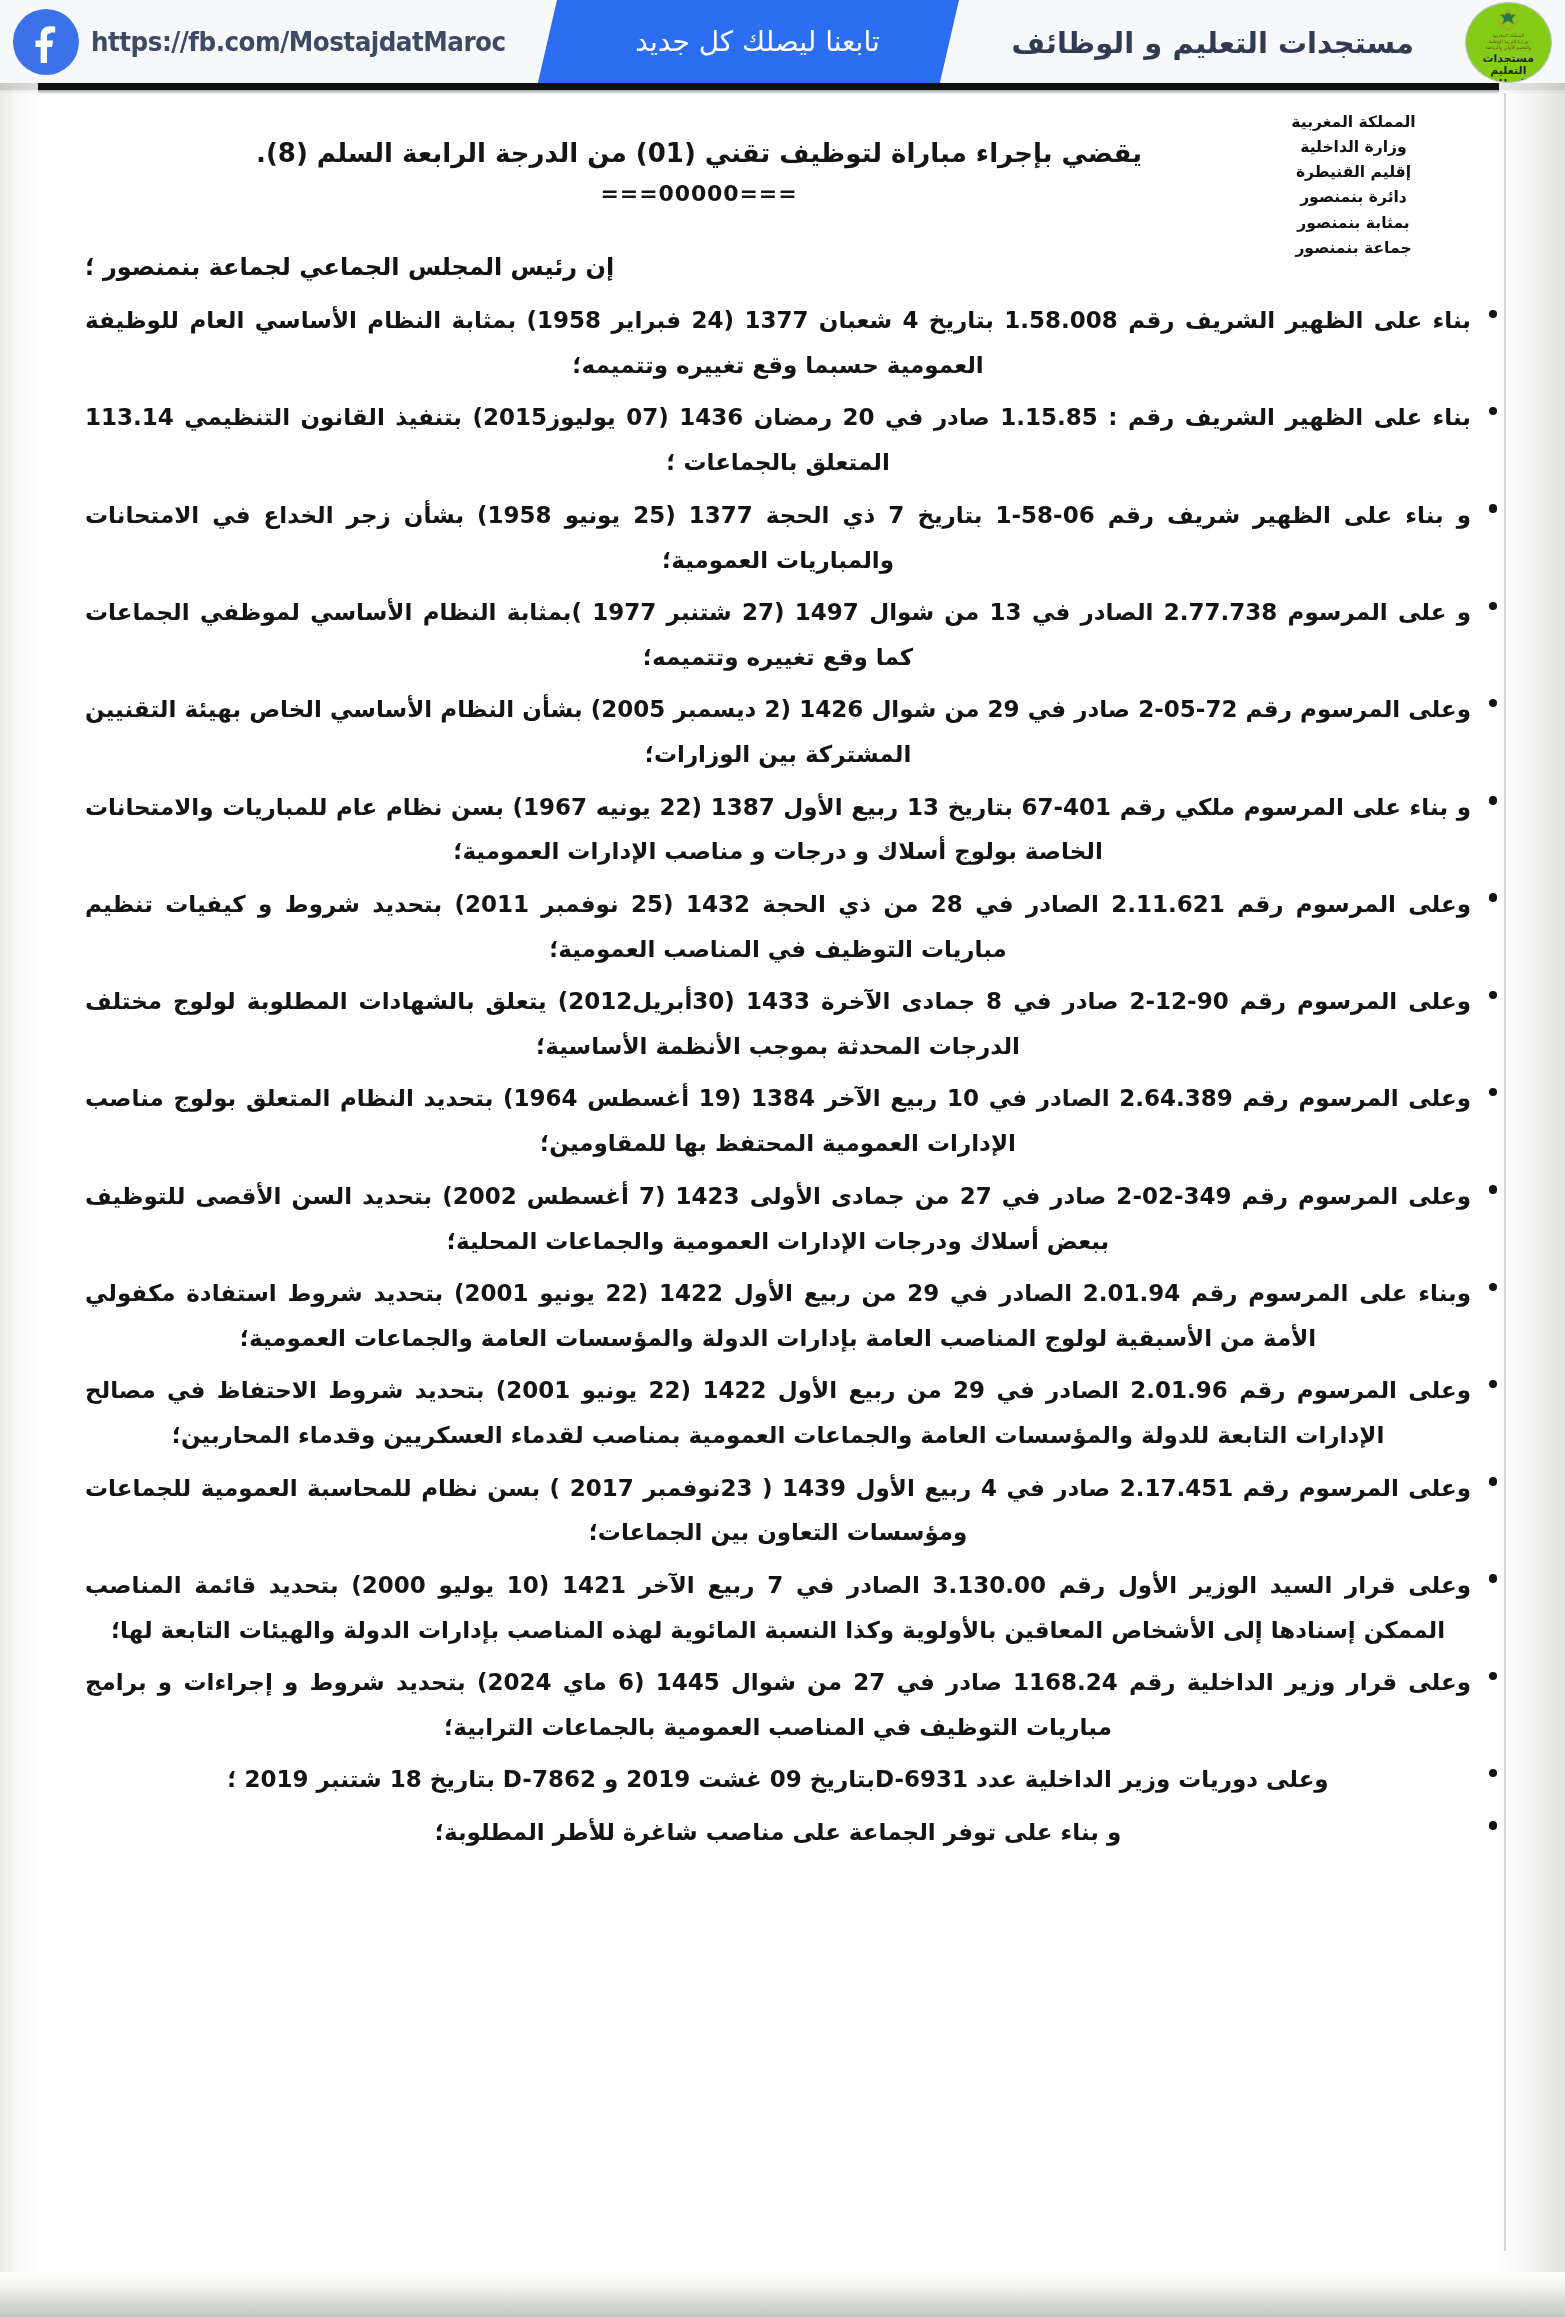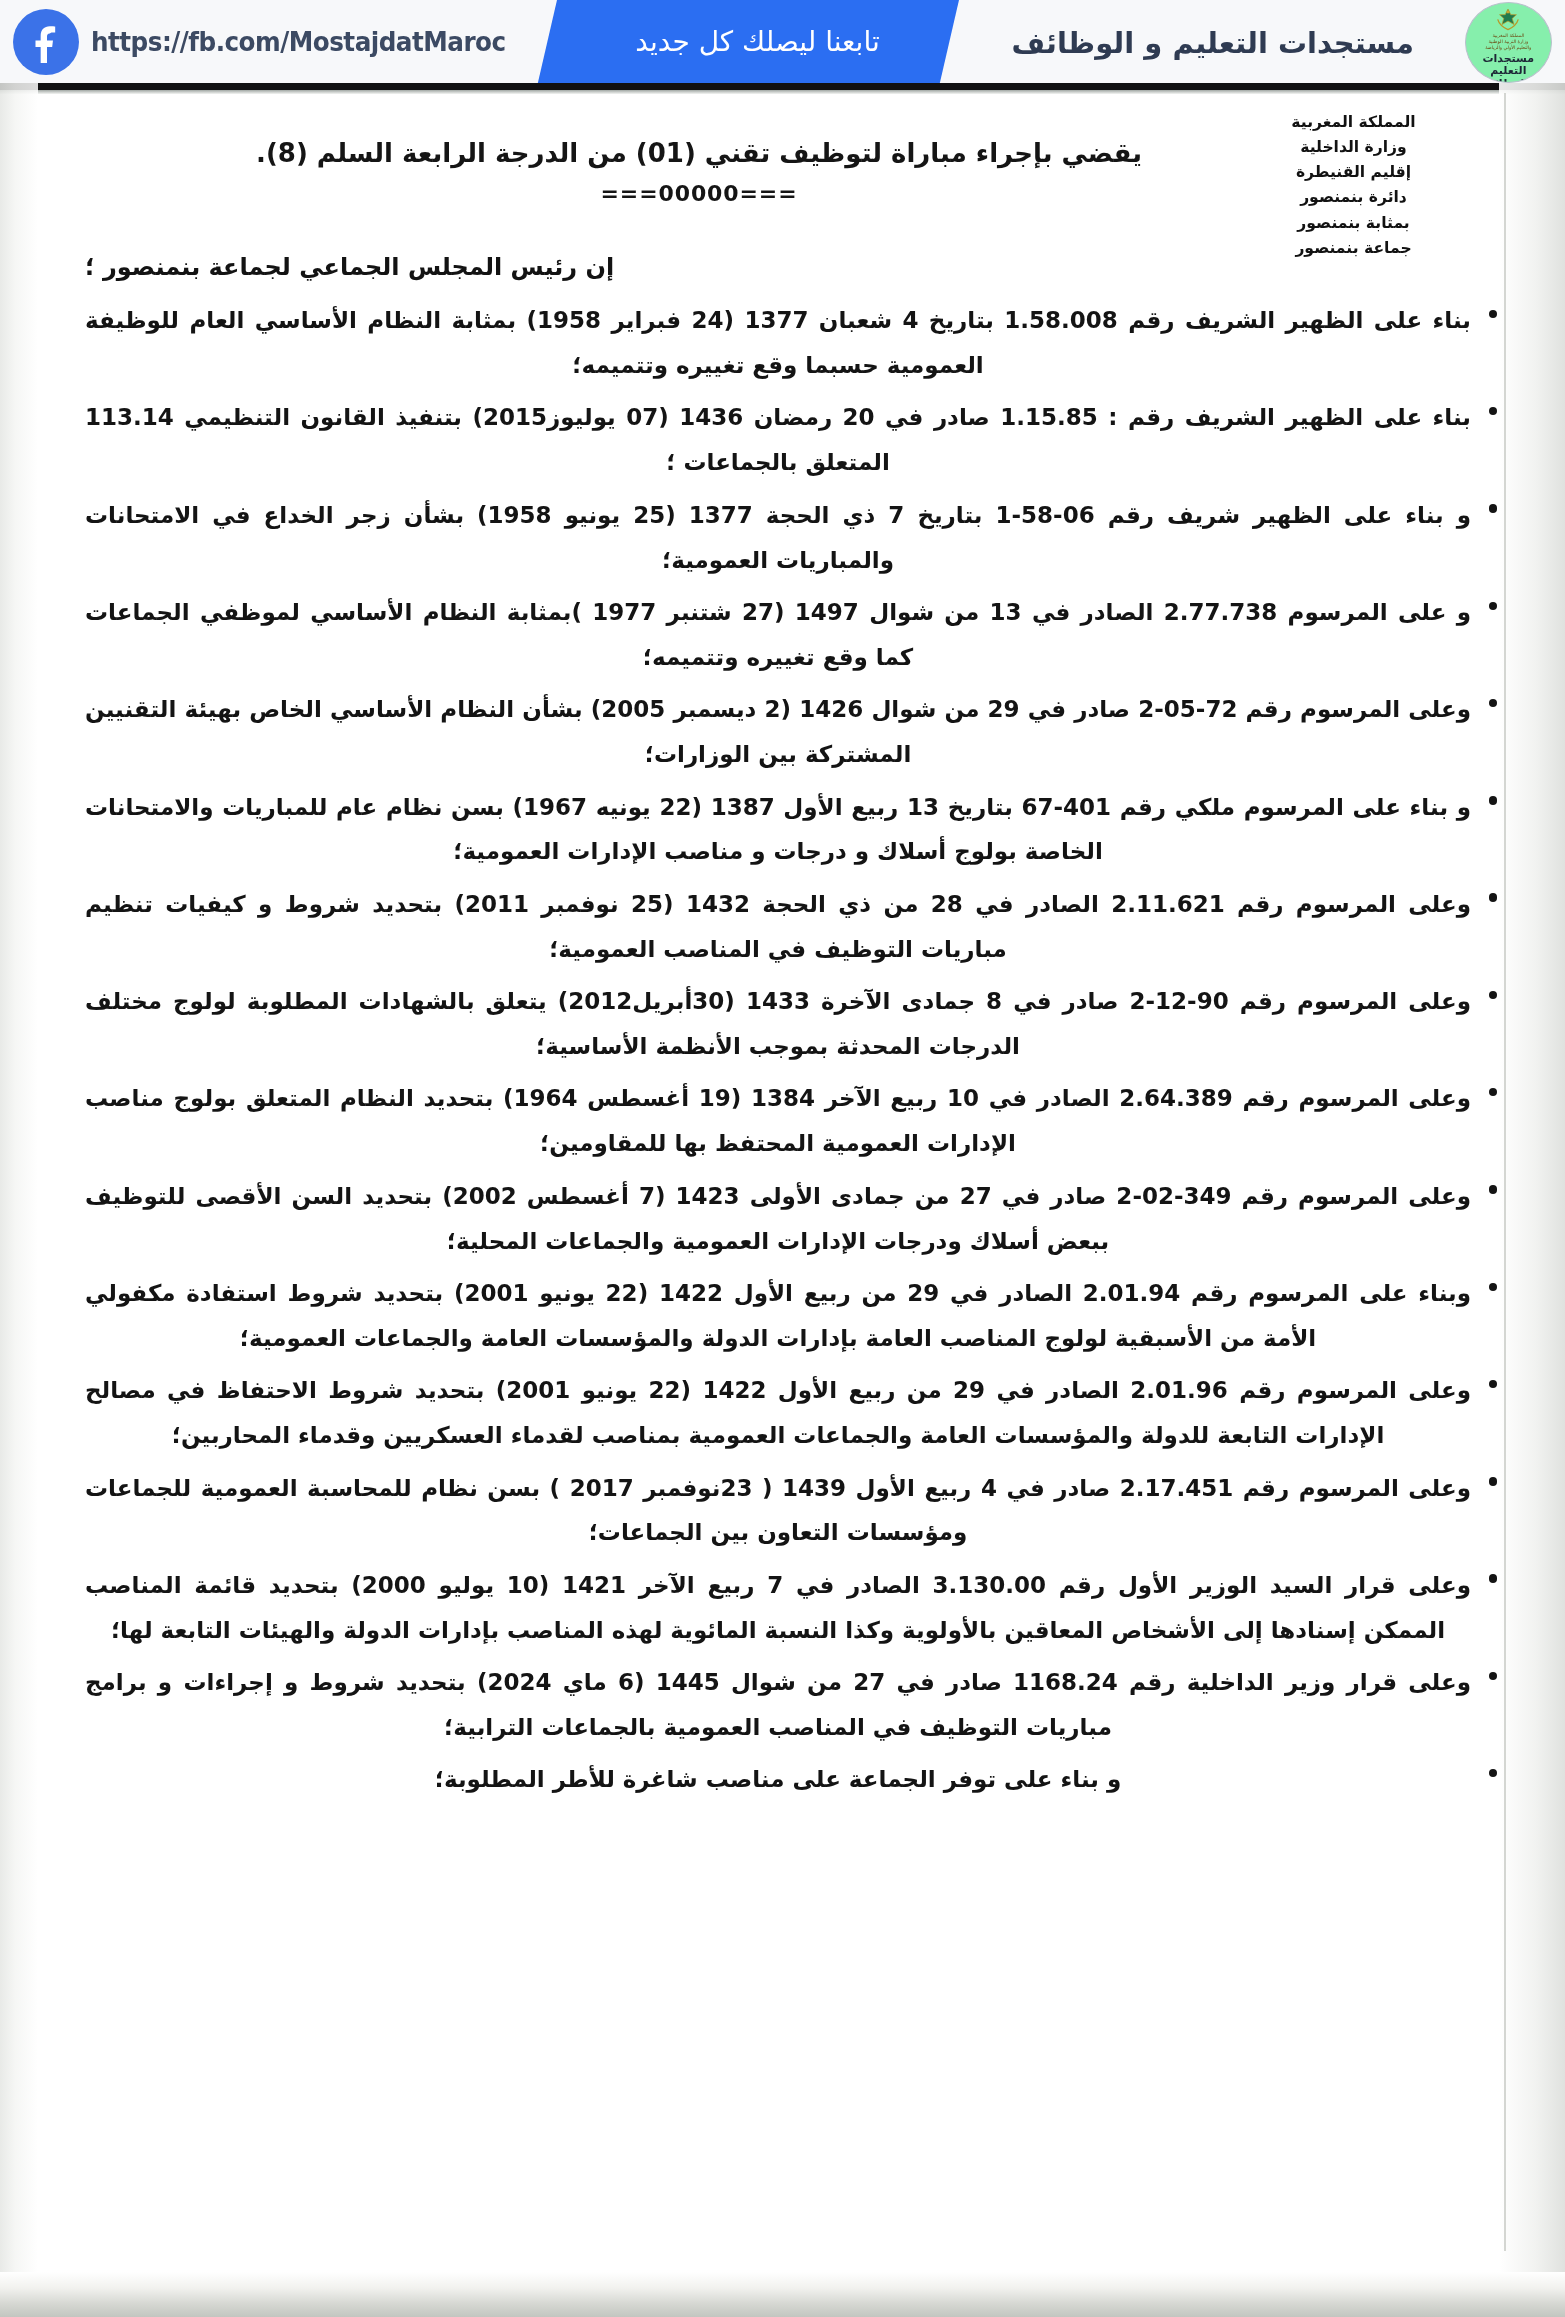--- a/index.html
+++ b/index.html
@@ -100,21 +100,21 @@
     white-space: nowrap;
   }
   .promo-badge {
     position: absolute;
     top: 1.9px;
     right: 13.2px;
     width: 87px;
     height: 81px;
     border: 1.4px solid #b9c0cc;
     border-radius: 44px / 41px;
-    background: #86efac;
+    background: #84cc16;
     display: flex;
     flex-direction: column;
     align-items: center;
     justify-content: flex-start;
     padding-top: 4.7px;
     overflow: hidden;
   }
   .promo-badge .crest {
     width: 28px;
     height: 24.6px;
@@ -352,20 +352,21 @@
         <li><span class="bul"></span><span>و بناء على المرسوم ملكي رقم 401-67 بتاريخ 13 ربيع الأول 1387 (22 يونيه 1967) بسن نظام عام للمباريات والامتحانات الخاصة بولوج أسلاك و درجات و مناصب الإدارات العمومية؛</span></li>
         <li><span class="bul"></span><span>وعلى المرسوم رقم 2.11.621 الصادر في 28 من ذي الحجة 1432 (25 نوفمبر 2011) بتحديد شروط و كيفيات تنظيم مباريات التوظيف في المناصب العمومية؛</span></li>
         <li><span class="bul"></span><span>وعلى المرسوم رقم 90-12-2 صادر في 8 جمادى الآخرة 1433 (30أبريل2012) يتعلق بالشهادات المطلوبة لولوج مختلف الدرجات المحدثة بموجب الأنظمة الأساسية؛</span></li>
         <li><span class="bul"></span><span>وعلى المرسوم رقم 2.64.389 الصادر في 10 ربيع الآخر 1384 (19 أغسطس 1964) بتحديد النظام المتعلق بولوج مناصب الإدارات العمومية المحتفظ بها للمقاومين؛</span></li>
         <li><span class="bul"></span><span>وعلى المرسوم رقم 349-02-2 صادر في 27 من جمادى الأولى 1423 (7 أغسطس 2002) بتحديد السن الأقصى للتوظيف ببعض أسلاك ودرجات الإدارات العمومية والجماعات المحلية؛</span></li>
         <li><span class="bul"></span><span>وبناء على المرسوم رقم 2.01.94 الصادر في 29 من ربيع الأول 1422 (22 يونيو 2001) بتحديد شروط  استفادة مكفولي الأمة من الأسبقية لولوج المناصب العامة بإدارات الدولة والمؤسسات العامة والجماعات العمومية؛</span></li>
         <li><span class="bul"></span><span>وعلى المرسوم رقم 2.01.96 الصادر في 29  من ربيع الأول 1422 (22 يونيو 2001) بتحديد شروط الاحتفاظ في مصالح الإدارات التابعة للدولة والمؤسسات العامة والجماعات العمومية بمناصب لقدماء العسكريين وقدماء المحاربين؛</span></li>
         <li><span class="bul"></span><span>وعلى المرسوم رقم 2.17.451 صادر في 4 ربيع الأول  1439 ( 23نوفمبر 2017 ) بسن نظام للمحاسبة العمومية للجماعات ومؤسسات التعاون بين الجماعات؛</span></li>
         <li><span class="bul"></span><span>وعلى قرار السيد الوزير الأول رقم 3.130.00 الصادر في 7 ربيع الآخر 1421 (10 يوليو 2000) بتحديد قائمة المناصب الممكن إسنادها إلى الأشخاص المعاقين بالأولوية وكذا النسبة المائوية لهذه المناصب بإدارات الدولة والهيئات التابعة لها؛</span></li>
         <li><span class="bul"></span><span>وعلى قرار وزير الداخلية رقم 1168.24 صادر في 27 من شوال 1445 (6 ماي 2024) بتحديد شروط و إجراءات و برامج مباريات التوظيف في المناصب العمومية بالجماعات الترابية؛</span></li>
+        <li><span class="bul"></span><span>وعلى دوريات وزير الداخلية عدد  D-6931بتاريخ 09 غشت 2019 و  D-7862 بتاريخ 18 شتنبر 2019 ؛</span></li>
         <li><span class="bul"></span><span>و بناء على توفر الجماعة على مناصب شاغرة للأطر المطلوبة؛</span></li>
       </ul>
   </div>
 
   <div class="scan-bottom-line"></div>
   <div class="scan-bottom-band"></div>
 </div>
 
 
 </body></html>

